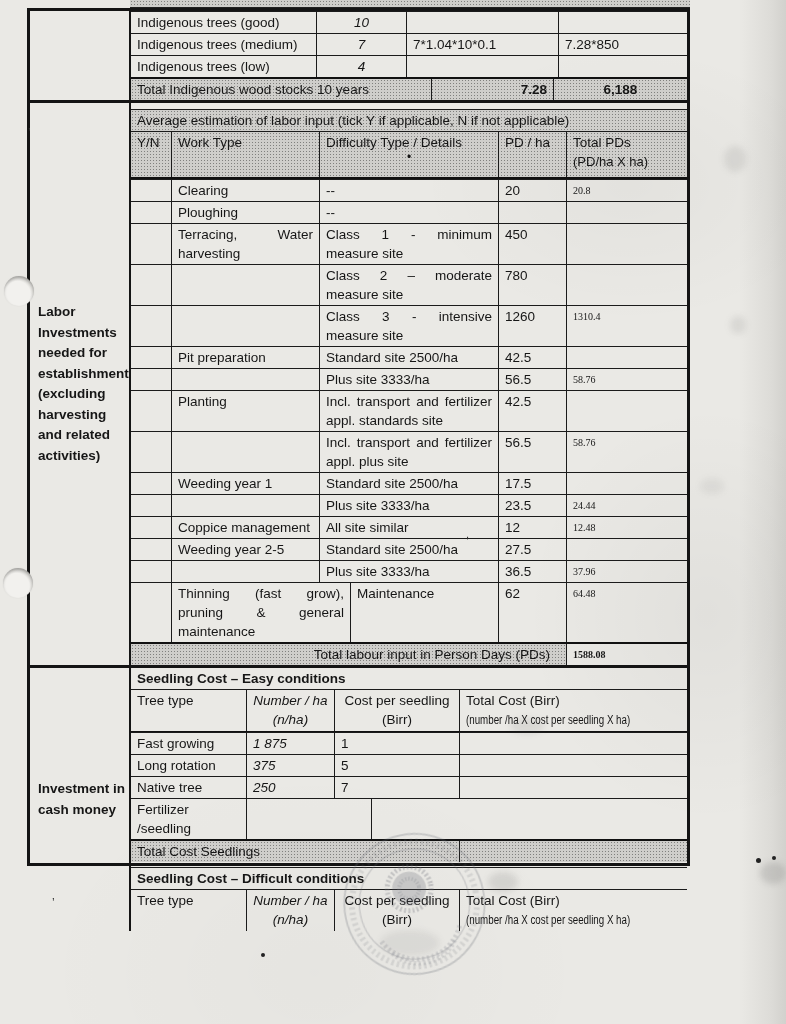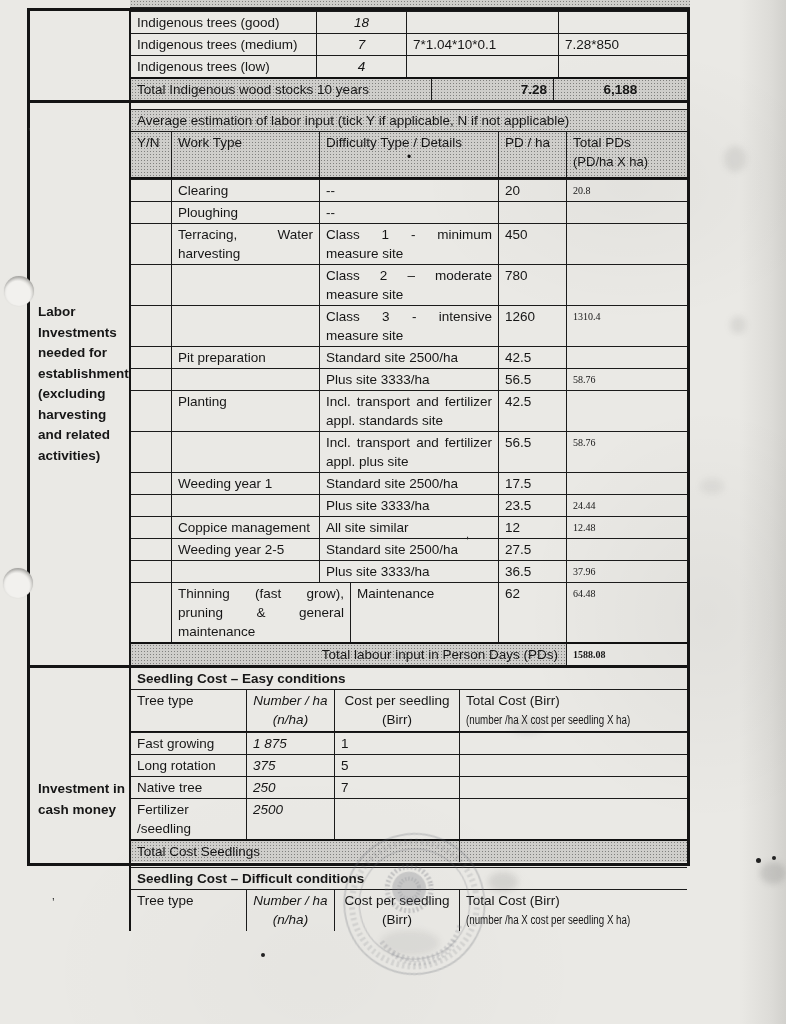--- a/index.html
+++ b/index.html
@@ -65,21 +65,21 @@
   
   .cap-row{border-bottom:1.7px solid #1b1b1b;}
   .cap-row .cell{width:100%;}
   .lhead .cell{min-height:45px;}
   .lhead{border-bottom:2px solid #111;}
   .c-yn{width:40px;flex:0 0 auto;}
   .c-work{width:148px;flex:0 0 auto;}
   .c-diff{width:179px;flex:0 0 auto;}
   .c-pd{width:68px;flex:0 0 auto;}
   .c-tot{flex:1 1 auto;}
-  .l-total .c-glabel{width:435px;flex:0 0 auto;text-align:right;padding-right:8px;}
+  .l-total .c-glabel{width:435px;flex:0 0 auto;text-align:right;padding-right:16px;}
   .l-total .c-gval{flex:1 1 auto;}
   .subline{font-size:13px;}
   .dot-line{text-align:center;font-size:12px;line-height:10px;}
 
   
   .title-row{border-bottom:1.7px solid #1b1b1b;}
   .title-row .cell{width:100%;font-weight:bold;}
   .e1{width:115px;flex:0 0 auto;}
   .e2{width:88px;flex:0 0 auto;font-style:italic;}
   .e3{width:125px;flex:0 0 auto;}
@@ -111,21 +111,21 @@
 <div class="cutoff-band hatch"></div>
 
 <div class="outer">
 
   <section class="sec">
     <div class="label-cell"></div>
     <div class="content ind">
 
         <div class="row bt" style="flex:1 1 auto;">
           <div class="cell c1">Indigenous trees (good)</div>
-          <div class="cell c2 center italic">18</div>
+          <div class="cell c2 center italic">10</div>
           <div class="cell c3"></div>
           <div class="cell c4"></div>
         </div>
 
         <div class="row bt" style="flex:1 1 auto;">
           <div class="cell c1">Indigenous trees (medium)</div>
           <div class="cell c2 center italic">7</div>
           <div class="cell c3">7*1.04*10*0.1</div>
           <div class="cell c4">7.28*850</div>
         </div>
@@ -347,21 +347,20 @@
 
         <div class="row bt">
           <div class="cell e1">Native tree</div>
           <div class="cell e2">250</div>
           <div class="cell e3"><span class="cost-val">7</span></div>
           <div class="cell e4"></div>
         </div>
 
         <div class="row bt">
           <div class="cell e1">Fertilizer /seedling</div>
-          <div class="cell e2">2500</div>
           <div class="cell e3"><span class="cost-val"></span></div>
           <div class="cell e4"></div>
         </div>
 
       <div class="row s-total bt-heavy">
         <div class="cell s-glabel hatch">Total Cost Seedlings</div>
         <div class="cell s-gval hatch"></div>
       </div>
 
       <div class="spacer-sm"></div>

